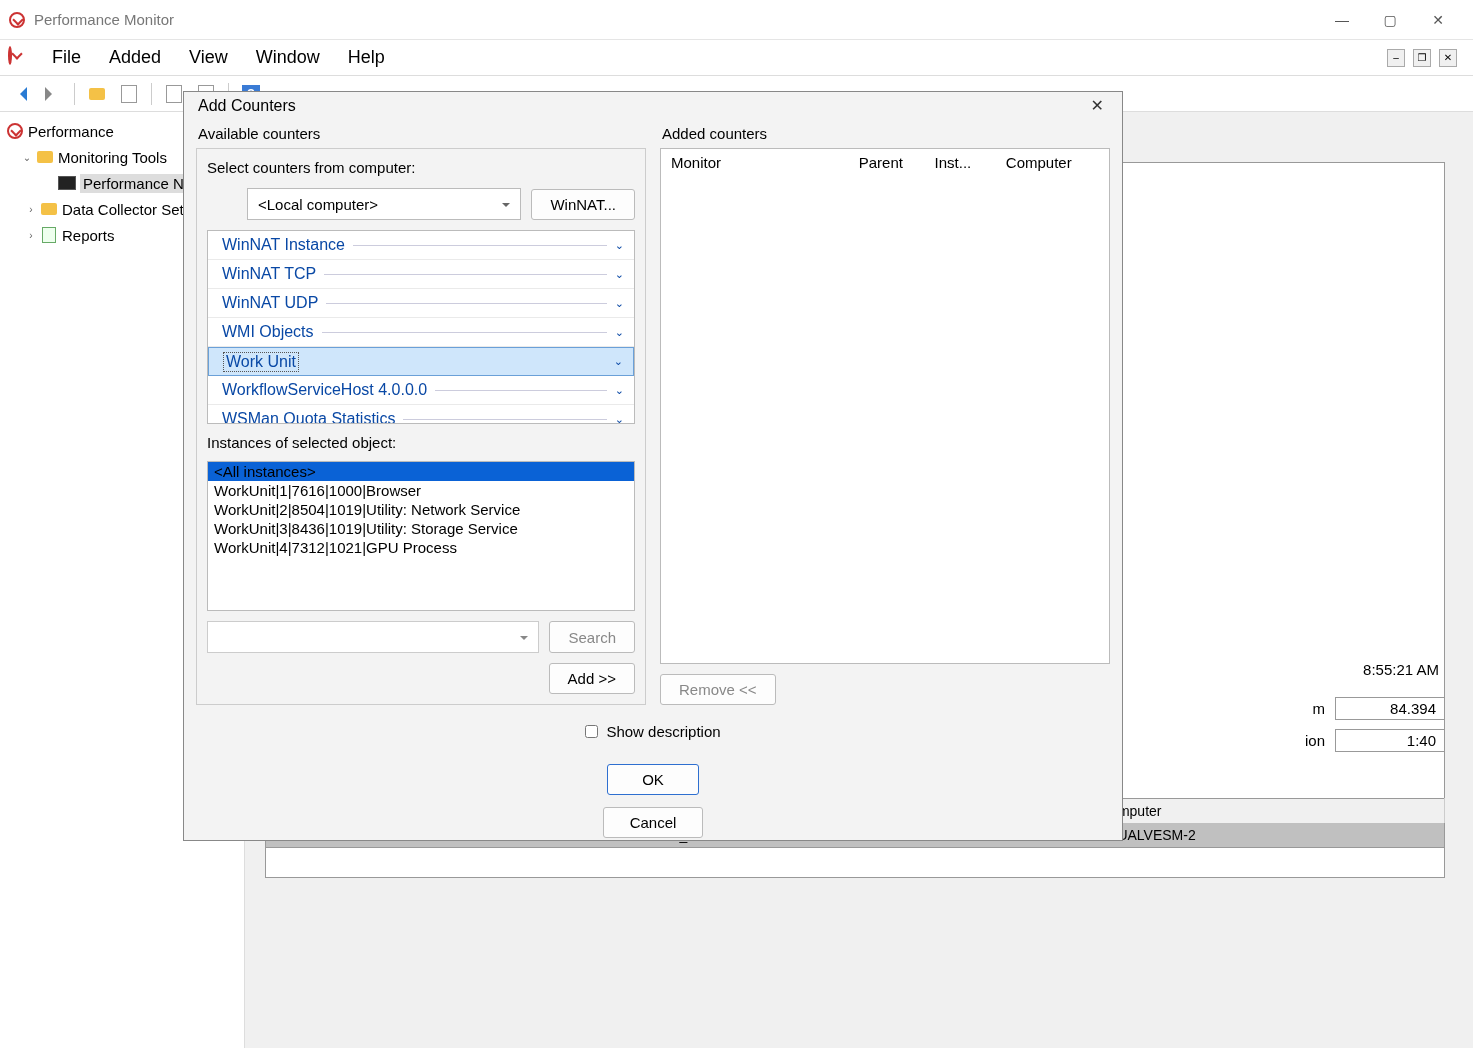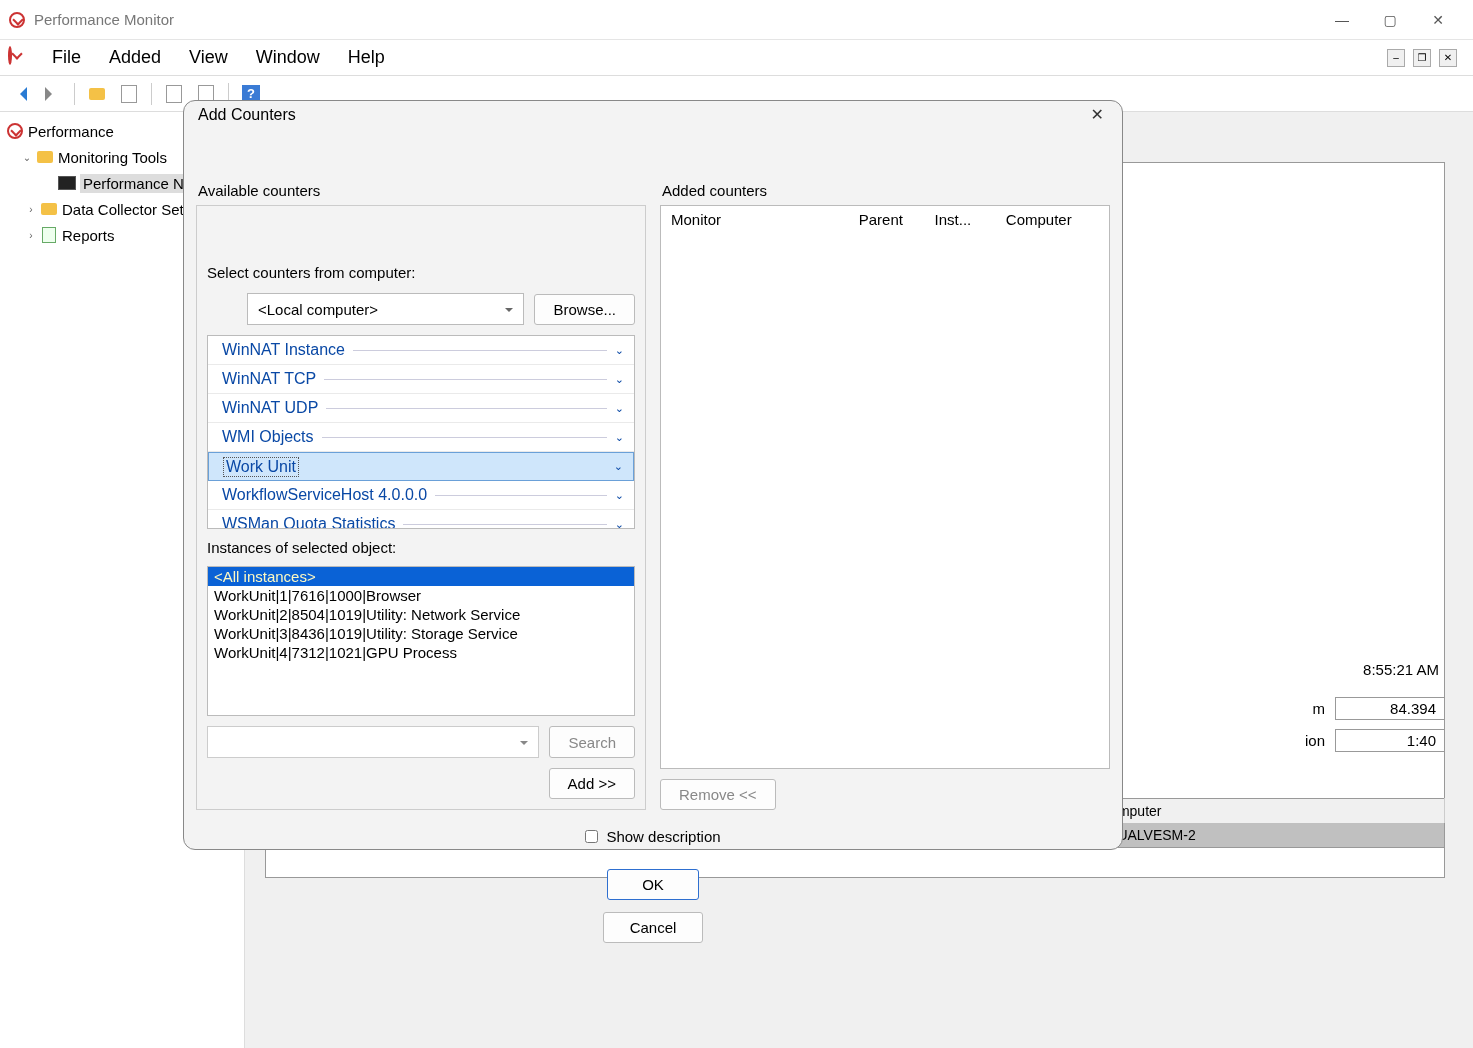--- a/index.html
+++ b/index.html
@@ -72,37 +72,37 @@
 .legend-table{position:absolute;right:28px;bottom:200px;left:20px;}
 .legend-table table{width:100%;border:1px solid #999;border-collapse:collapse;font-size:14px;}
 .legend-table th{background:#f0f0f0;border-right:1px solid #ccc;padding:4px 8px;text-align:left;font-weight:normal;}
 .legend-table td{padding:4px 8px;background:#c0c0c0;}
 .legend-checkbox{text-align:center;}
 .scale-col{text-align:right;}
 .legend-line{display:inline-block;width:60px;border-top:1px solid #c00;}
 
 .dialog{
   position:absolute;
-  left:183px; top:100px;
+  left:183px; top:91px;
   width:940px; height:750px;
   background:#f3f3f3;
   border:1px solid #888;
-  border-radius:12px;
+  border-radius:0;
   box-shadow:0 6px 24px rgparsea(0,0,0,.2);
   display:flex;flex-direction:column;
 }
 .dlg-titlebar{
   height:40px;display:flex;align-items:center;padding:0 14px;font-size:16px;
 }
 .dlg-titlebar .dlg-title{flex:1;}
 .dlg-close{font-size:16px;font-weight:400;color:#333;padding:4px;}
 .dlg-body{flex:1;display:flex;gap:14px;padding:0 12px 8px 12px;}
 .dlg-left,.dlg-right{flex:1;display:flex;flex-direction:column;}
 .dlg-left{max-width:458px;}
-.dlg-section-label{font-size:15px;padding:6px 2px;margin-top:48px;}
+.dlg-section-label{font-size:15px;padding:6px 2px;}
 .dlg-panel{border:1px solid #ccc;background:#f3f3f3;padding:10px 10px;display:flex;flex-direction:column;gap:10px;}
 .dlg-left .dlg-panel{flex:1;}
 .sel-computer-row{display:flex;gap:10px;align-items:center;margin-left:40px;}
 .sel-computer{
   flex:1;border:1px solid #bbb;background:#fff;height:32px;
   display:flex;align-items:center;padding:0 10px;font-size:15px;position:relative;
 }
 .sel-computer::after{content:"";position:absolute;right:10px;top:14px;border:4px solid transparent;border-top-color:#666;}
 .browse-btn,.search-btn,.add-btn,.remove-btn,.ok-btn,.cancel-btn{
   border:1px solid #bbb;background:#fdfdfd;padding:6px 18px;font-size:15px;border-radius:3px;
@@ -119,21 +119,21 @@
 }
 .counter-item .hr{flex:1;border-top:1px solid #ccd;margin:0 8px;}
 .counter-item.selected{background:#cfe6fb;border:1px solid #6aa0d8;}
 .counter-item .chev{color:#0948a5;font-size:11px;}
 .counter-scroll-thumb{position:absolute;right:1px;width:12px;height:28px;background:#bbb;top:192px;}
 .instances-label{font-size:15px;}
 .instances-list{
   border:1px solid #bbb;background:#fff;height:150px;font-size:15px;overflow:hidden;
 }
 .instances-list .inst-item{padding:1px 6px;white-space:nowrap;}
-.instances-list .inst-item.selected{background:#0a62d6;color:#fef9c3;}
+.instances-list .inst-item.selected{background:#0a62d6;color:#000000;}
 .search-row{display:flex;gap:10px;}
 .search-input{flex:1;border:1px solid #ccc;height:32px;position:relative;background:#fff;}
 .search-input::after{content:"";position:absolute;right:10px;top:14px;border:4px solid transparent;border-top-color:#888;}
 .add-row{display:flex;justify-content:flex-end;}
 .added-table{border:1px solid #bbb;background:#fff;flex:1;height:546px;}
 .added-table .thead{display:flex;font-size:15px;border-bottom:0;}
 .added-table .th{padding:5px 10px;text-align:left;font-weight:normal;}
 .added-table .th.counter{flex:1.8;}
 .added-table .th.parent{flex:0.6;}
 .added-table .th.inst{flex:0.55;}
@@ -301,21 +301,21 @@
   </div>
   <div class="dlg-body">
     <div class="dlg-left">
       <div class="dlg-section-label">Available counters</div>
       <div class="dlg-panel">
         <div class="dlg-section-label" style="padding:0 0 2px 0;">Select counters from computer:</div>
         <div class="sel-computer-row">
           <div class="sel-computer">
             <span>&lt;Local computer&gt;</span>
           </div>
-          <button class="browse-btn">Browse...</button>
+          <button class="browse-btn">WinNAT...</button>
         </div>
 
         <div class="counter-list">
           <div class="counter-list-inner">
             <div class="counter-item">
                 <span>WinNAT Instance</span>
                 <span class="hr"></span>
                 <span class="chev">⌄</span>
               </div>
             <div class="counter-item">

